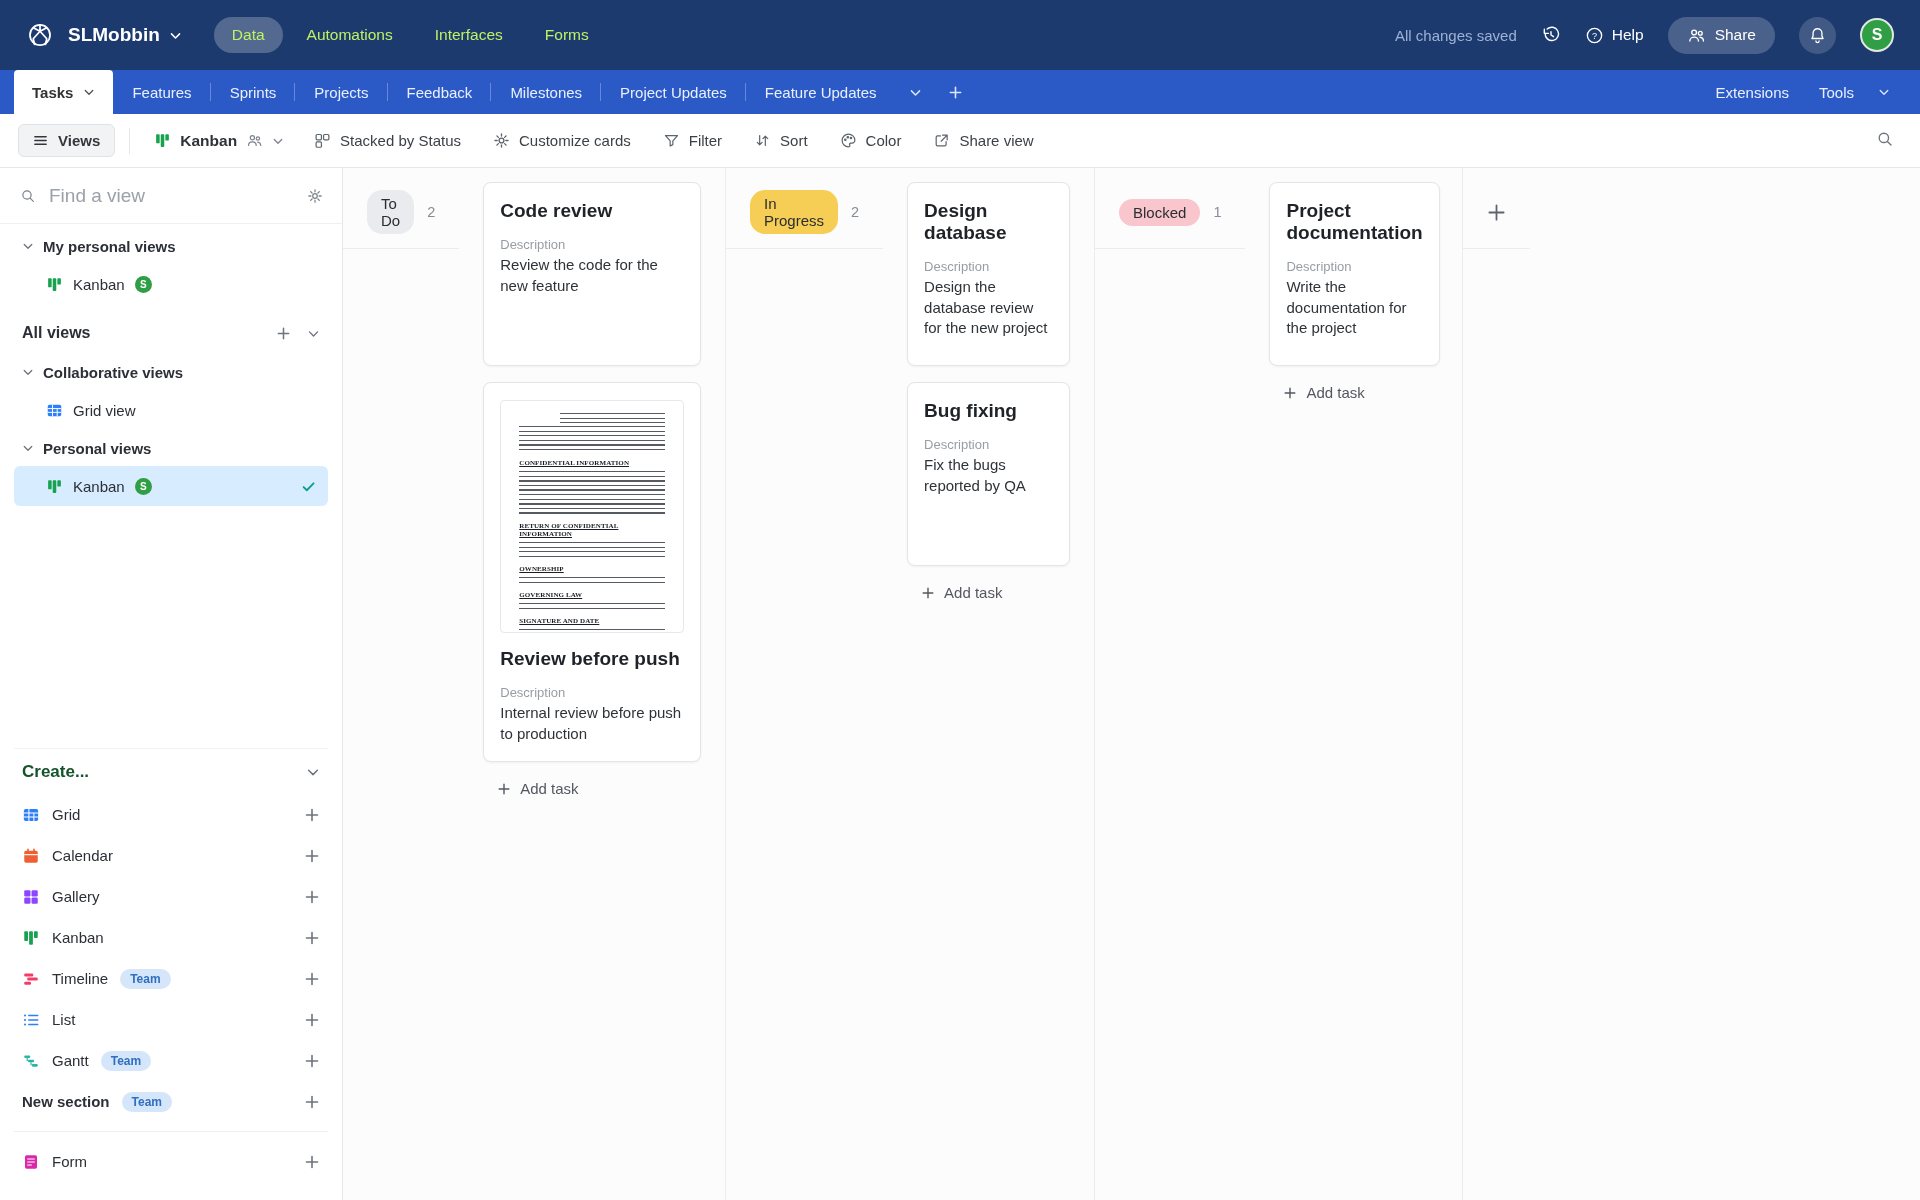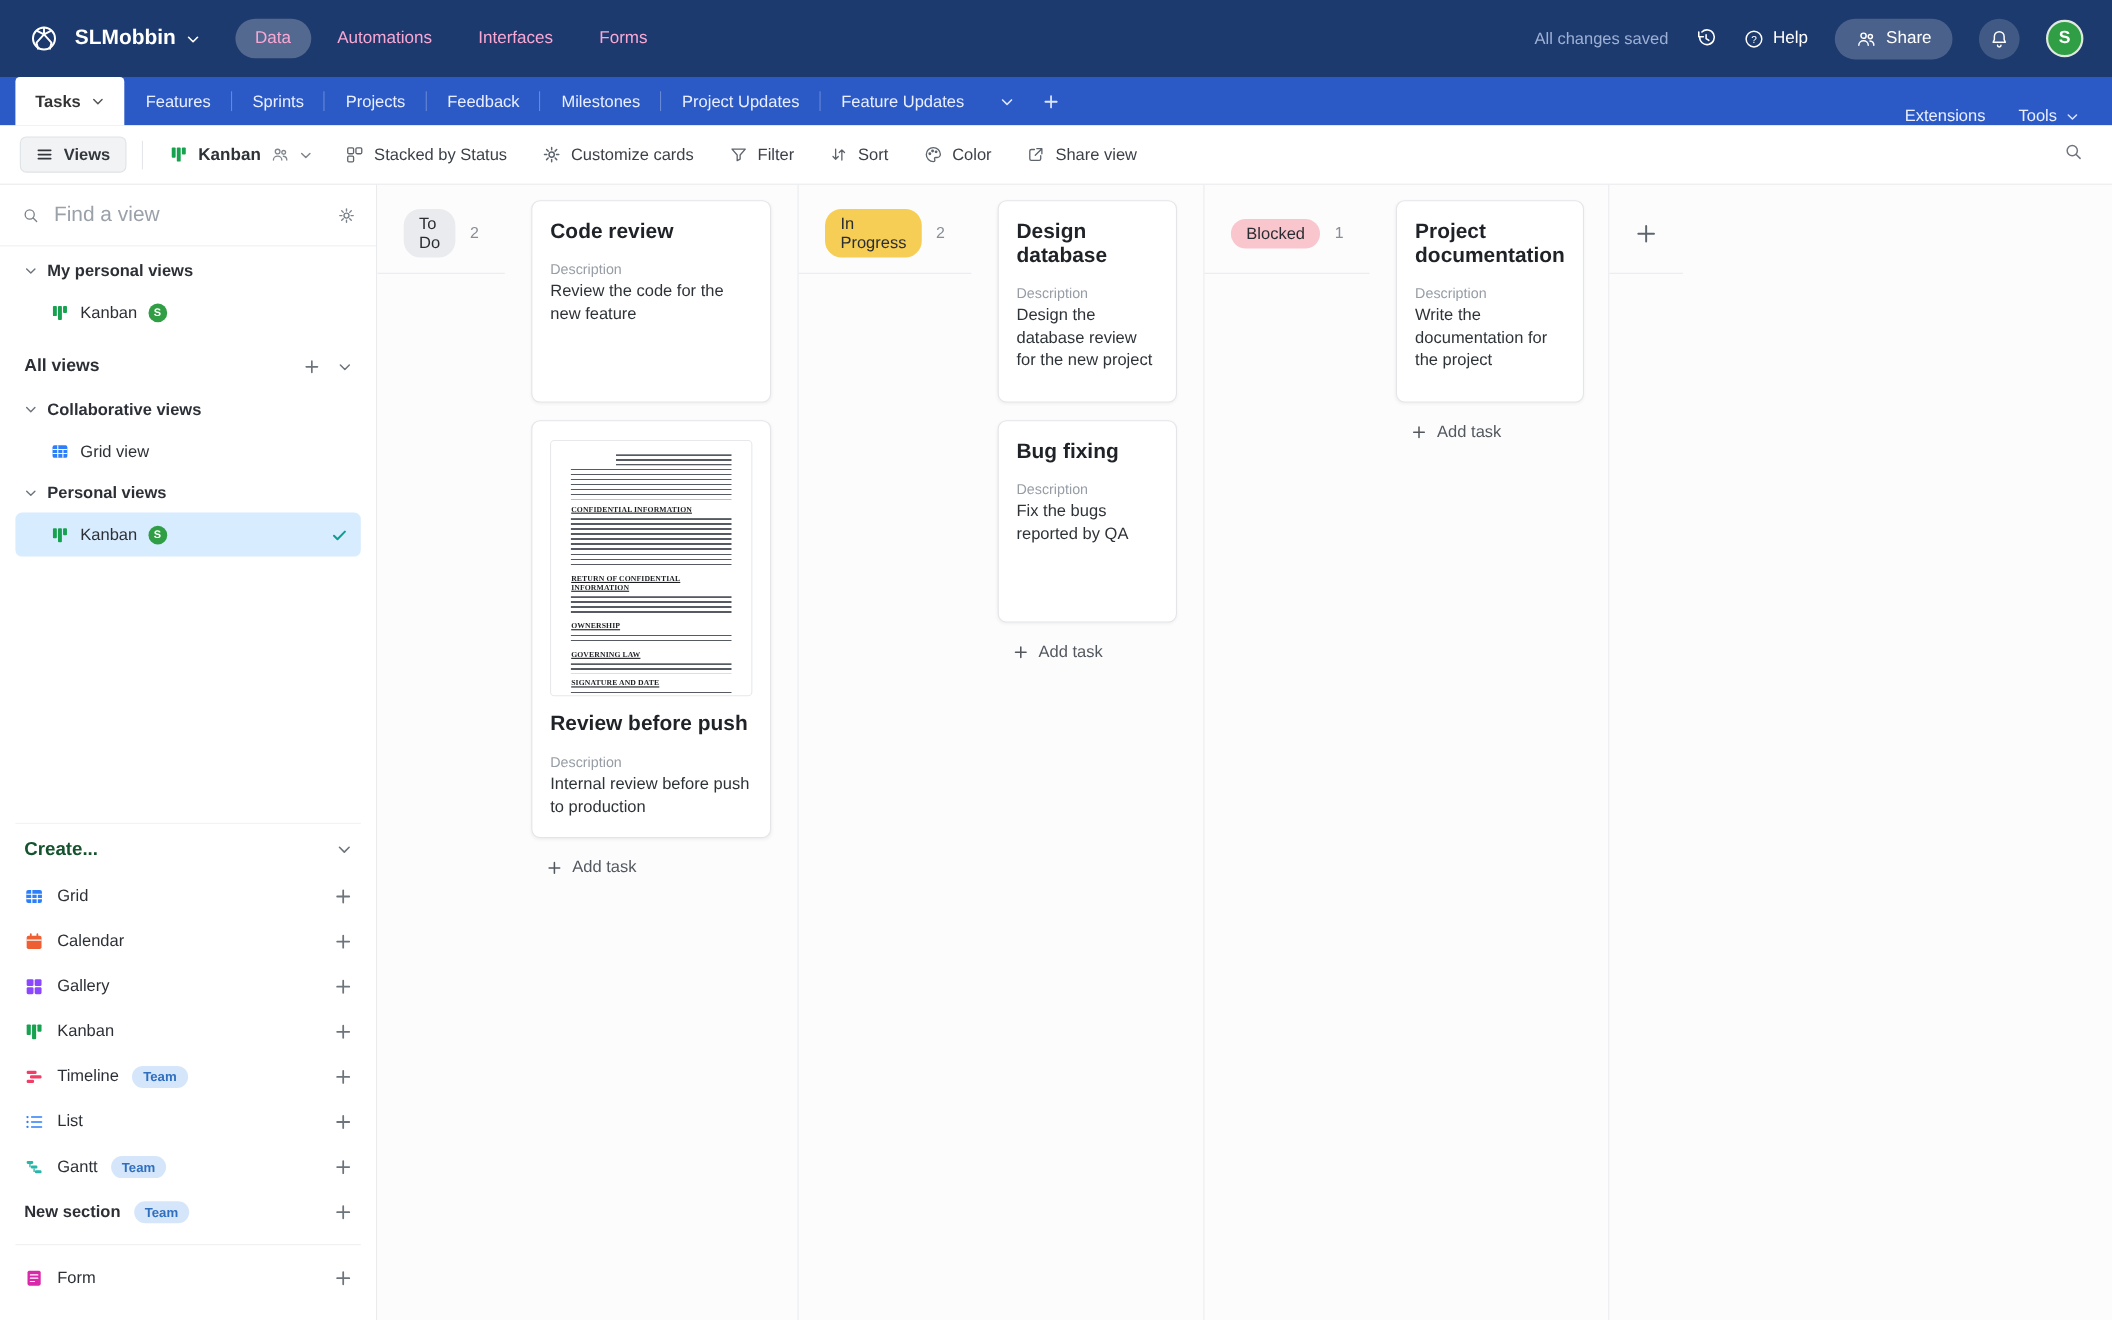--- a/index.html
+++ b/index.html
@@ -5,21 +5,21 @@
   * { box-sizing: border-box; }
   html,body { margin:0; width:1920px; height:1200px; overflow:hidden;
               font-family:"Liberation Sans", sans-serif; background:#fff; }
 
   
   .topbar { height:70px; background:#1d3a6e; display:flex; align-items:center;
             padding:0 26px; color:#fff; }
   .logo { display:flex; align-items:center; margin-right:14px; }
   .app-name { display:flex; align-items:center; gap:9px; font-size:19px; font-weight:700; cursor:pointer; }
   .top-nav { display:flex; margin-left:32px; gap:6px; }
-  .top-nav-item { padding:9px 18px; border-radius:20px; font-size:15.5px; color:#f9a8d4; cursor:pointer; }
+  .top-nav-item { padding:9px 18px; border-radius:20px; font-size:15.5px; color:#bef264; cursor:pointer; }
   .top-nav-item.active { background:rgba(255,255,255,.24); }
   .top-right { margin-left:auto; display:flex; align-items:center; gap:24px; }
   .saved { color:#9db1d6; font-size:15px; }
   .ic { display:flex; align-items:center; }
   .help { display:flex; align-items:center; gap:8px; font-size:15.5px; cursor:pointer; }
   .share-btn { display:flex; align-items:center; gap:9px; background:rgba(255,255,255,.2);
                padding:9px 19px; border-radius:20px; font-size:15.5px; cursor:pointer; }
   .bell-wrap { width:37px; height:37px; border-radius:50%; background:rgba(255,255,255,.16);
                display:flex; align-items:center; justify-content:center; cursor:pointer; }
   .avatar { width:34px; height:34px; border-radius:50%; background:#2f9e44; color:#fff;
@@ -28,22 +28,22 @@
 
   
   .tabbar { height:44px; background:#2b5ac6; display:flex; align-items:stretch;
             color:#e9efff; padding-left:14px; }
   .ttab-active { background:#fff; color:#333; font-weight:600; font-size:15px; display:flex;
                  align-items:center; gap:10px; padding:0 18px; border-radius:4px 4px 0 0; cursor:pointer; }
   .ttab { display:flex; align-items:center; padding:0 19px; font-size:15px; position:relative; cursor:pointer; }
   .ttab.sep::after { content:""; position:absolute; right:0; top:13px; bottom:13px; width:1px;
                      background:rgba(255,255,255,.28); }
   .tab-caret, .tab-plus { display:flex; align-items:center; padding:0 13px; cursor:pointer; }
-  .tab-right { margin-left:auto; display:flex; align-items:flex-end; gap:30px; padding-right:30px; font-size:15px; }
-  .tools { display:flex; align-items:center; gap:8px; cursor:pointer; }
+  .tab-right { margin-left:auto; display:flex; align-items:center; gap:30px; padding-right:30px; font-size:15px; }
+  .tools { display:flex; align-items:center; gap:24px; cursor:pointer; }
 
   
   .toolbar { height:54px; background:#fff; border-bottom:1px solid #e4e6e9; display:flex;
              align-items:center; padding:0 18px; color:#40454c; }
   .views-btn { display:flex; align-items:center; gap:10px; background:#f1f3f5; border:1px solid #e0e3e6;
                border-radius:6px; padding:7px 14px; font-size:15px; font-weight:600; color:#33373c; cursor:pointer; }
   .tb-sep { width:1px; height:26px; background:#e4e6e9; margin:0 14px; }
   .view-title { display:flex; align-items:center; gap:9px; font-size:15.5px; font-weight:600;
                 color:#2e3338; padding:6px 10px; border-radius:6px; cursor:pointer; }
   .tb-btn { display:flex; align-items:flex-end; gap:9px; font-size:15px; color:#3c4148; padding:7px 12px;

